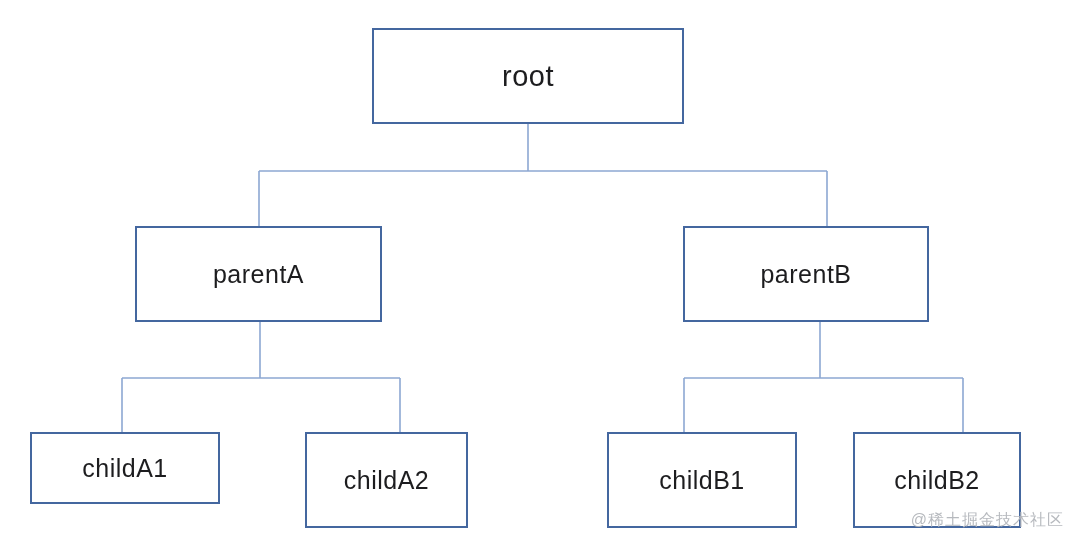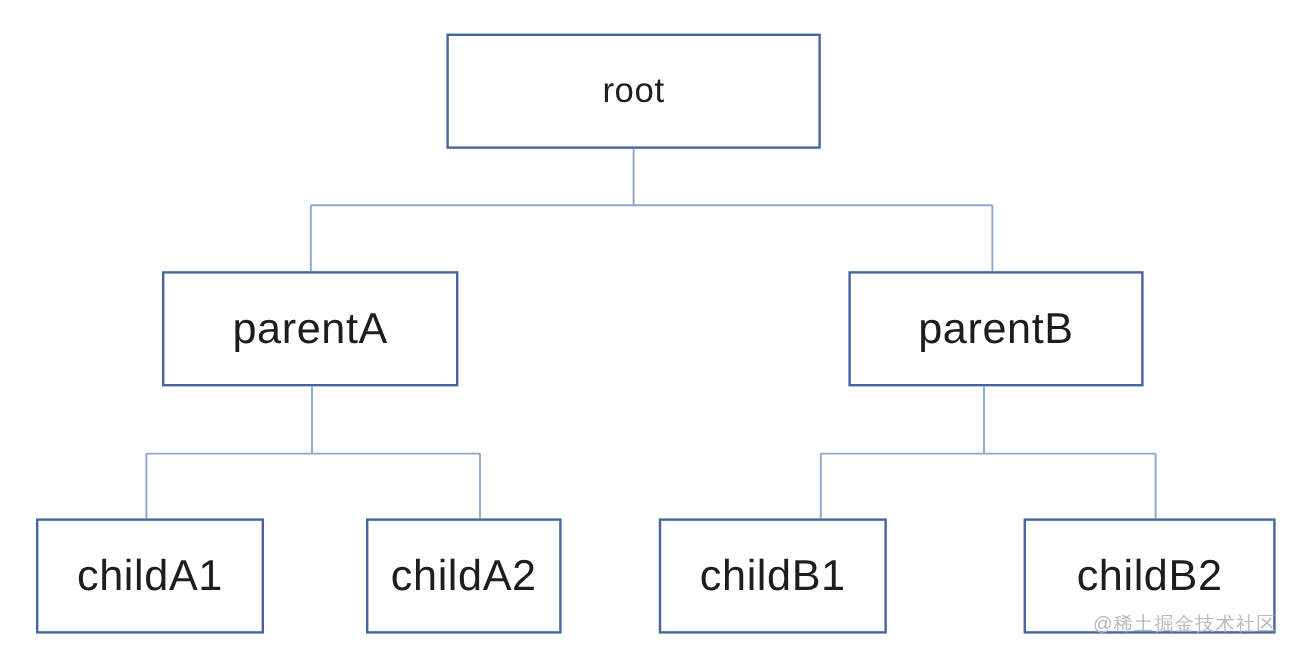--- a/index.html
+++ b/index.html
@@ -31,30 +31,30 @@
   }
   .node {
     position: absolute;
     box-sizing: border-box;
     border: 2px solid #44679F;
     background: #ffffff;
     display: flex;
     align-items: center;
     justify-content: center;
     color: #1d1d1f;
-    font-size: 36px;
+    font-size: 25px;
     letter-spacing: 0.5px;
   }
   .node-root    { left: 372px; top: 28px;  width: 312px; height: 96px; font-size: 29px; }
   .node-parentA { left: 135px; top: 226px; width: 247px; height: 96px; }
-  .node-parentB { left: 707px; top: 226px; width: 246px; height: 96px; }
-  .node-childA1 { left: 30px;  top: 432px; width: 190px; height: 96px; }
+  .node-parentB { left: 683px; top: 226px; width: 246px; height: 96px; }
+  .node-childA1 { left: 30px;  top: 432px; width: 190px; height: 72px; }
   .node-childA2 { left: 305px; top: 432px; width: 163px; height: 96px; }
-  .node-childB1 { left: 549px; top: 432px; width: 190px; height: 96px; }
-  .node-childB2 { left: 853px; top: 432px; width: 210px; height: 96px; }
+  .node-childB1 { left: 607px; top: 432px; width: 190px; height: 96px; }
+  .node-childB2 { left: 853px; top: 432px; width: 168px; height: 96px; }
   .watermark {
     position: absolute;
     right: 16px;
     top: 510px;
     z-index: 10;
     font-size: 16px;
     color: #b3b6bb;
     opacity: 0.95;
     letter-spacing: 1px;
     white-space: nowrap;

